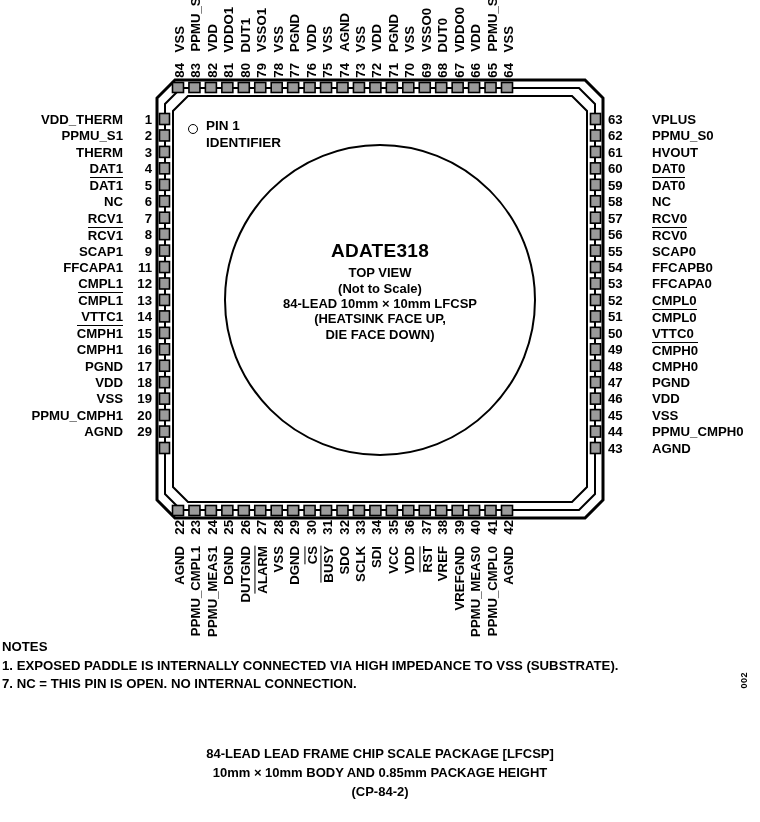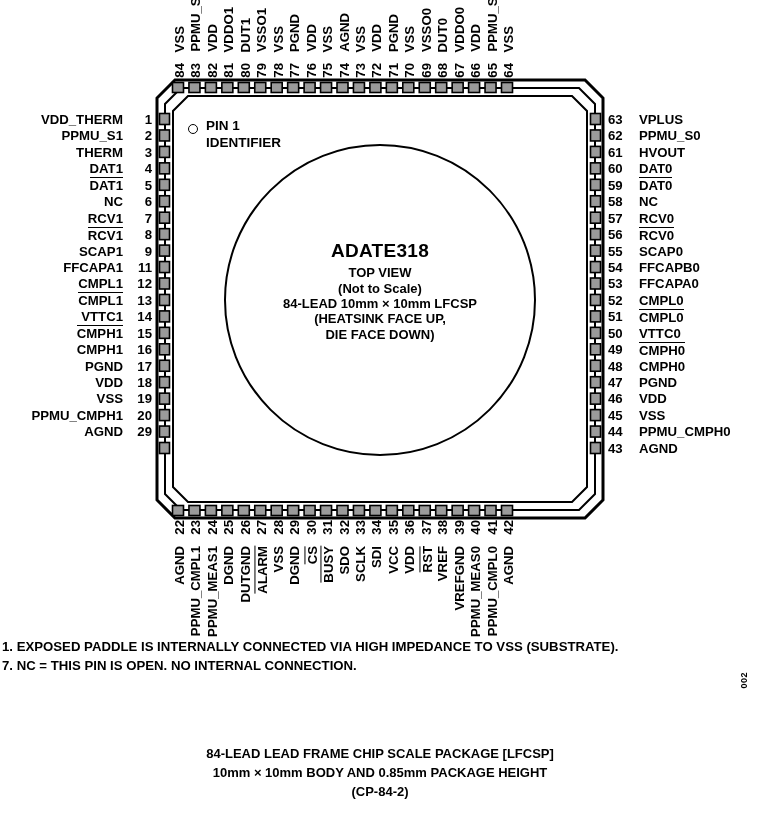--- a/index.html
+++ b/index.html
@@ -36,21 +36,21 @@
   .side{position:absolute;font-size:13.2px;font-weight:bold;}
   .row{display:flex;align-items:center;height:16.45px;line-height:16.45px;white-space:nowrap;}
 
   #left-labels{left:0;top:112px;width:152px;}
   #left-labels .row{justify-content:flex-end;}
   #left-labels .nm{text-align:right;}
   #left-labels .no{display:inline-block;width:22px;text-align:right;margin-left:7px;}
 
   #right-labels{left:608px;top:112px;width:152px;}
   #right-labels .row{justify-content:flex-start;}
-  #right-labels .no{display:inline-block;width:22px;text-align:left;margin-right:9px;}
+  #right-labels .no{display:inline-block;width:22px;text-align:left;margin-right:22px;}
 
   
   .vcol{position:absolute;width:16.45px;}
   .vtxt{
     font-size:13.2px;font-weight:bold;white-space:nowrap;
     writing-mode:vertical-rl;transform:rotate(180deg);
     line-height:16.45px;
   }
 
   #top-labels{position:absolute;left:171px;top:0;height:78px;width:420px;}
@@ -535,20 +535,21 @@
         <span class="vtxt nm">PPMU_CMPL0</span>
         <span class="vtxt no">41</span>
       </div>
       <div class="vcol" style="left: 329px;">
         <span class="vtxt nm">AGND</span>
         <span class="vtxt no">42</span>
       </div>
     </div>
 
   <div id="notes">
+    <div>NOTES</div>
     <div>1. EXPOSED PADDLE IS INTERNALLY CONNECTED VIA HIGH IMPEDANCE TO VSS (SUBSTRATE).</div>
     <div>7. NC = THIS PIN IS OPEN. NO INTERNAL CONNECTION.</div>
   </div>
 
   <div id="figid">002</div>
 
   <div id="caption">
     <div>84-LEAD LEAD FRAME CHIP SCALE PACKAGE [LFCSP]</div>
     <div>10mm × 10mm BODY AND 0.85mm PACKAGE HEIGHT</div>
     <div>(CP-84-2)</div>

